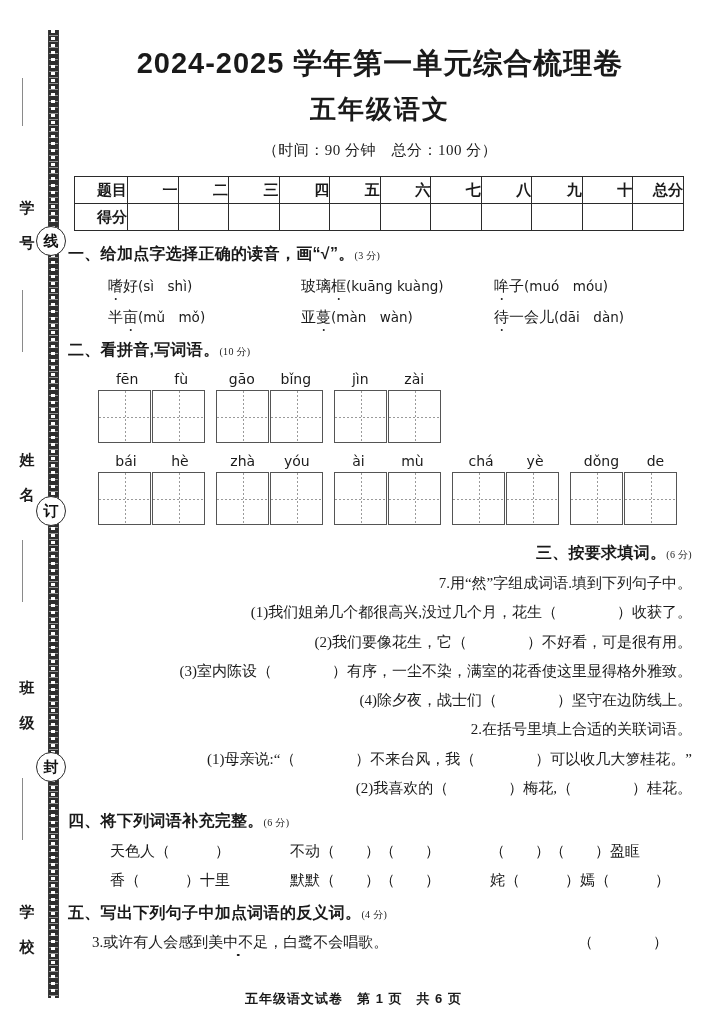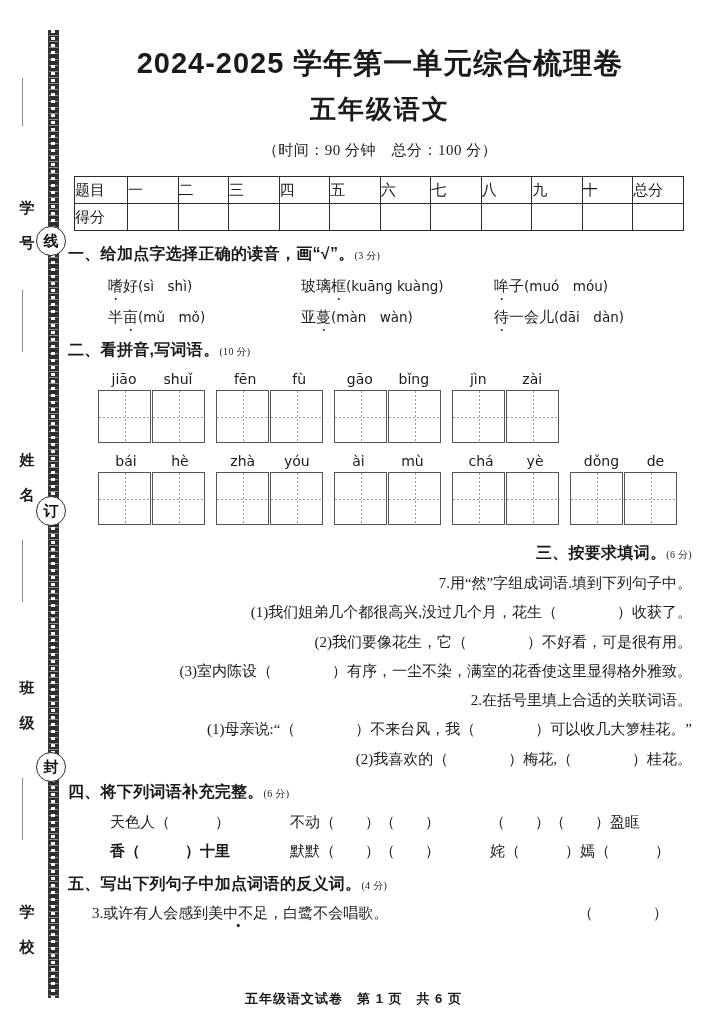--- a/index.html
+++ b/index.html
@@ -120,25 +120,25 @@
   
   #score-table {
     margin: 16px 0 0 6px;
     border-collapse: collapse;
     width: 610px;
     table-layout: fixed;
   }
   #score-table td {
     border: 1px solid #2b2b2b;
     height: 26px;
-    text-align: left;
+    text-align: right;
     vertical-align: middle;
     font-family: "Liberation Sans", sans-serif;
     font-size: 15px;
-    font-weight: 400;
+    font-weight: 700;
     padding: 0;
   }
   #score-table td.head-cell { width: 52px; }
 
   
   .section { margin-top: 13px; }
   .sec-title {
     font-family: "Liberation Sans", sans-serif;
     font-size: 16px;
     font-weight: 700;
@@ -335,30 +335,20 @@
   </div>
 
   <div class="section">
     <div class="sec-title">
       <span>二、</span><span>看拼音,写词语。</span><span class="pts">(10 分)</span>
     </div>
 
     <div class="tz-pinyin-row">
       <div class="tz-group">
         <div class="py-pair">
-            <span>jiāo</span>
-            <span>shuǐ</span>
-          </div>
-        <div class="tz-boxes">
-            <div class="tz-cell"></div>
-            <div class="tz-cell"></div>
-          </div>
-      </div>
-      <div class="tz-group">
-        <div class="py-pair">
             <span>fēn</span>
             <span>fù</span>
           </div>
         <div class="tz-boxes">
             <div class="tz-cell"></div>
             <div class="tz-cell"></div>
           </div>
       </div>
       <div class="tz-group">
         <div class="py-pair">
@@ -437,36 +427,37 @@
   </div>
 
   <div class="section" style="margin-top:18px;text-align:right;">
     <div class="sec-title">
       <span>三、</span><span>按要求填词。</span><span class="pts">(6 分)</span>
     </div>
     <div class="q-line indent1">7.用“然”字组成词语.填到下列句子中。</div>
     <div class="q-line indent2">(1)我们姐弟几个都很高兴,没过几个月，花生（　　　　）收获了。</div>
     <div class="q-line indent2">(2)我们要像花生，它（　　　　）不好看，可是很有用。</div>
     <div class="q-line indent2">(3)室内陈设（　　　　）有序，一尘不染，满室的花香使这里显得格外雅致。</div>
+    <div class="q-line indent2">(4)除夕夜，战士们（　　　　）坚守在边防线上。</div>
     <div class="q-line indent1">2.在括号里填上合适的关联词语。</div>
     <div class="q-line indent2">(1)母亲说:“（　　　　）不来台风，我（　　　　）可以收几大箩桂花。”</div>
     <div class="q-line indent2">(2)我喜欢的（　　　　）梅花,（　　　　）桂花。</div>
   </div>
 
   <div class="section">
     <div class="sec-title">
       <span>四、</span><span>将下列词语补充完整。</span><span class="pts">(6 分)</span>
     </div>
     <div class="phrase-row">
       <div class="phrase-cell" style="width:180px;">天色人（　　　）</div>
       <div class="phrase-cell" style="width:200px;">不动（　　）（　　）</div>
       <div class="phrase-cell">（　　）（　　）盈眶</div>
     </div>
     <div class="phrase-row">
-      <div class="phrase-cell" style="width:180px;font-weight:bold;">香（　　　）十里</div>
+      <div class="phrase-cell" style="width:180px;">香（　　　）十里</div>
       <div class="phrase-cell" style="width:200px;">默默（　　）（　　）</div>
       <div class="phrase-cell">姹（　　　）嫣（　　　）</div>
     </div>
   </div>
 
   <div class="section">
     <div class="sec-title">
       <span>五、</span><span>写出下列句子中加点词语的反义词。</span><span class="pts">(4 分)</span>
     </div>
     <div class="ans-line">

